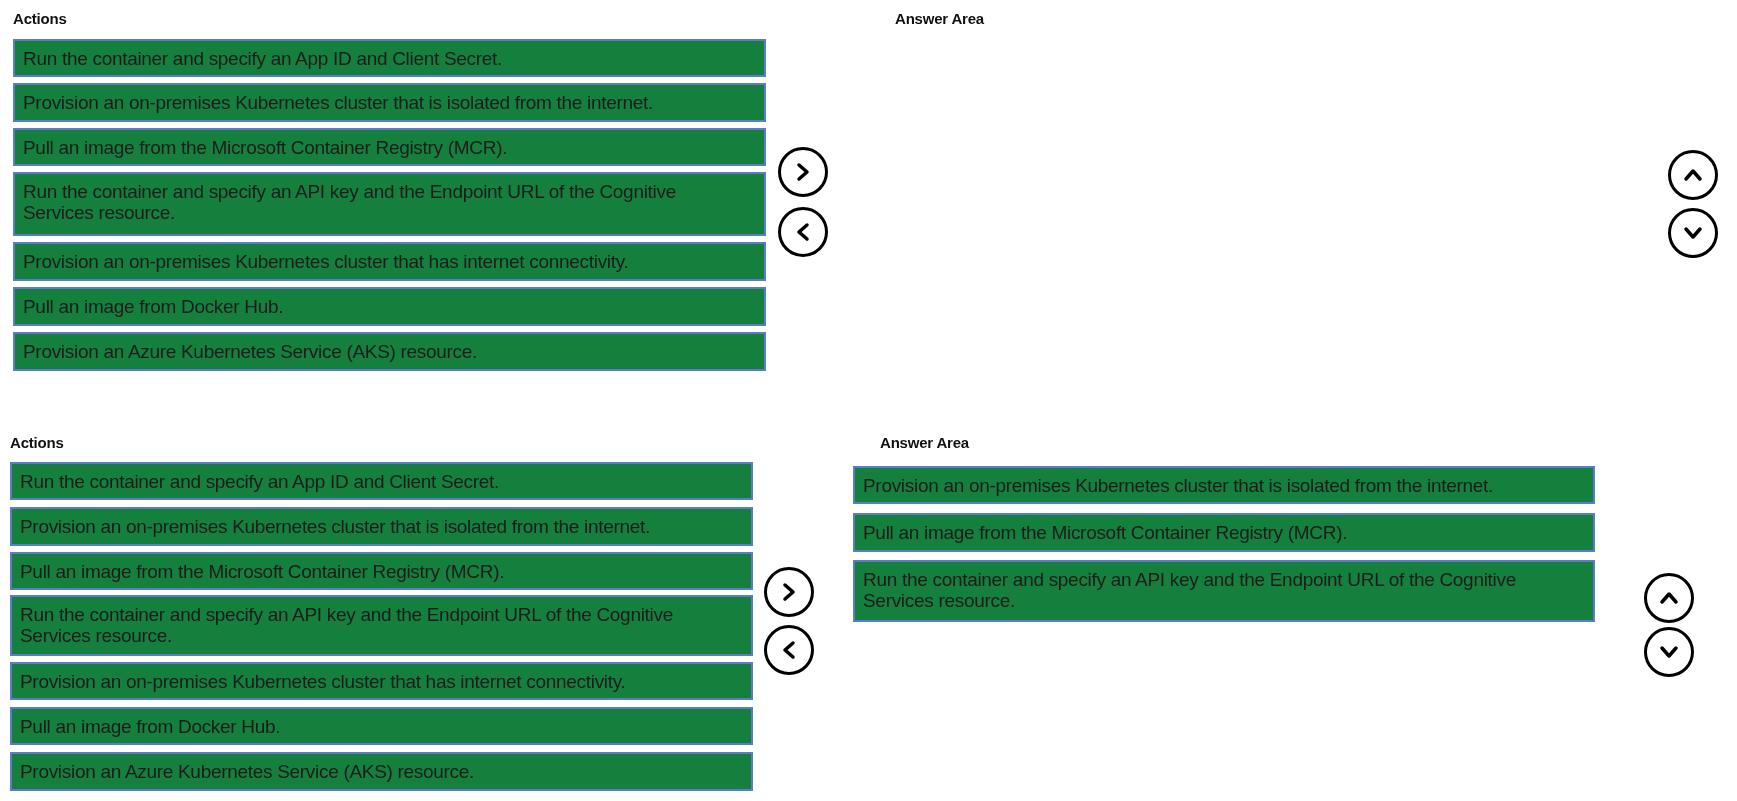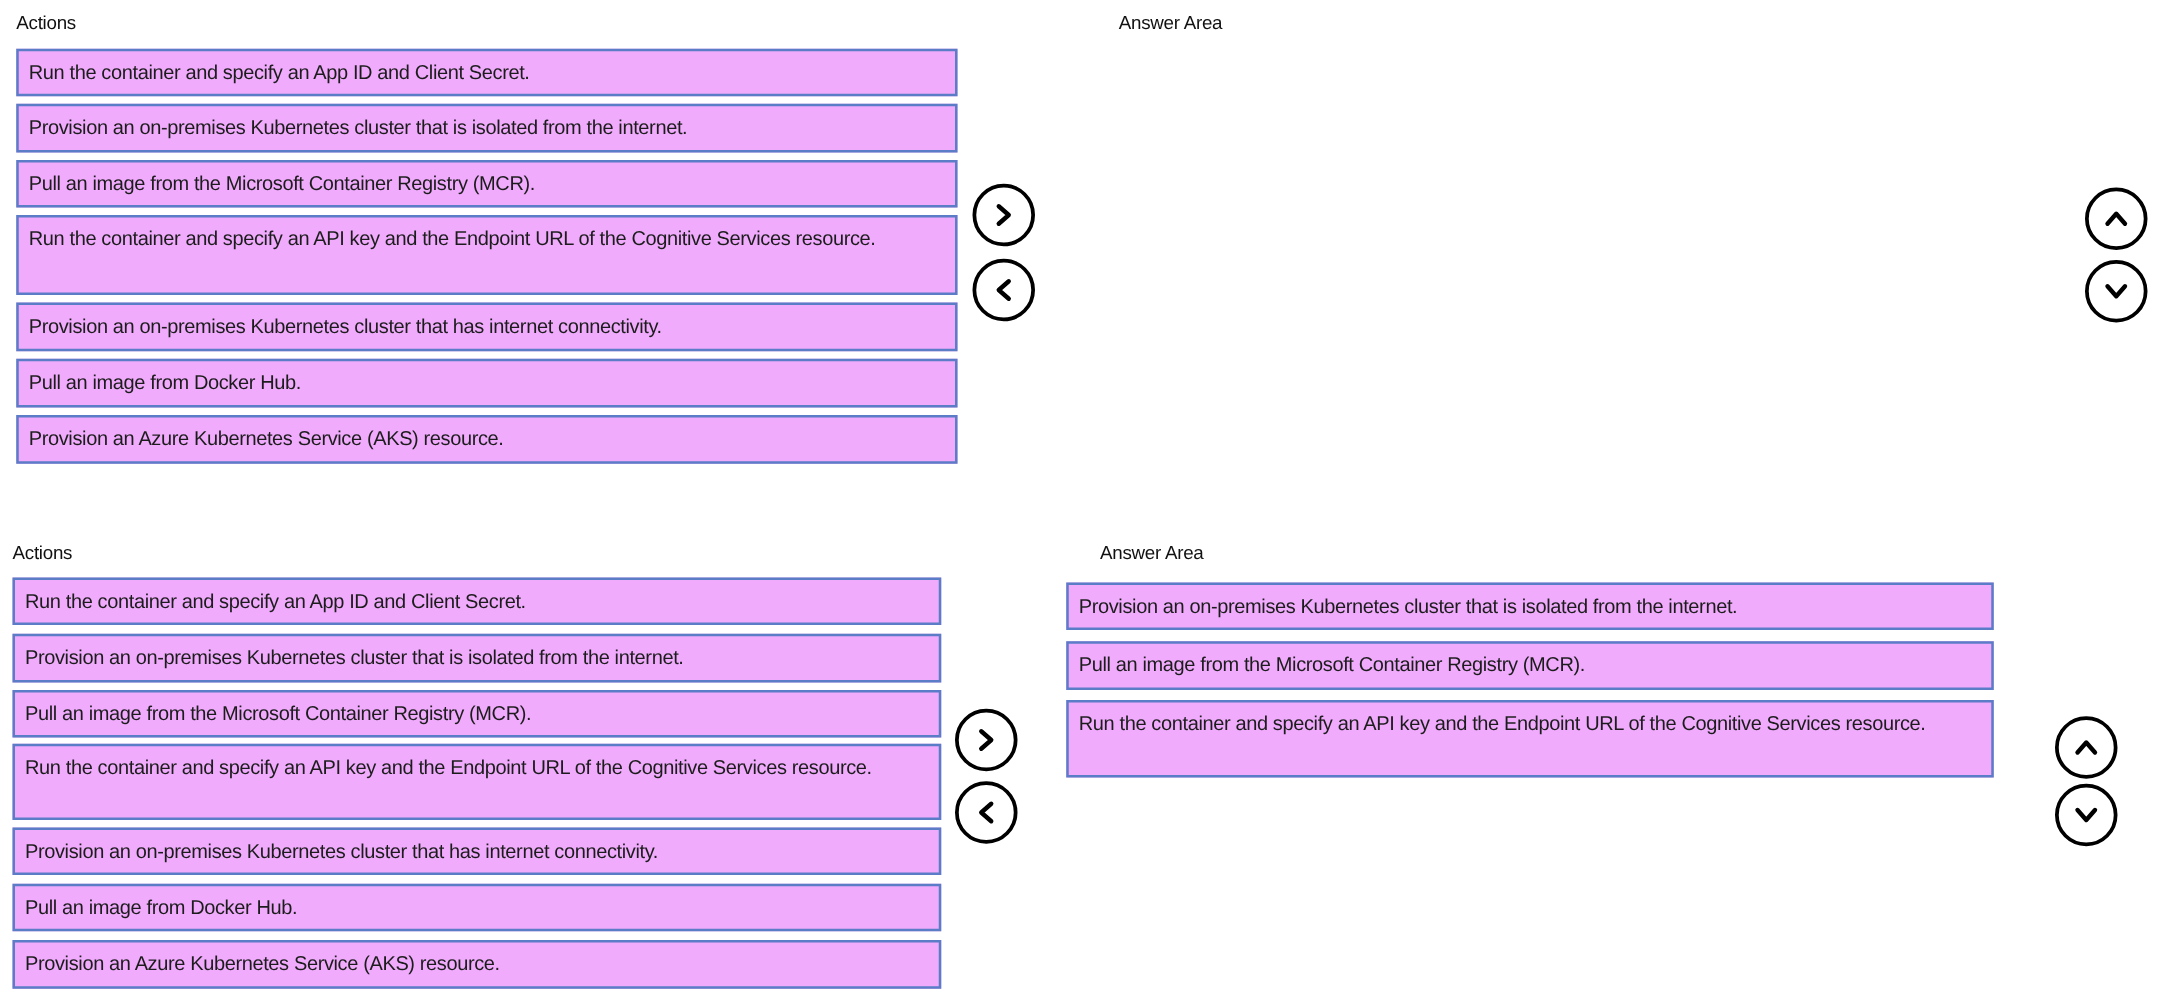--- a/index.html
+++ b/index.html
@@ -2,28 +2,28 @@
 <html><head>
   <meta charset="utf-8">
   <style>
     html, body { margin: 0; padding: 0; background: #ffffff; }
     body {
       width: 1737px; height: 801px; position: relative; overflow: hidden;
       font-family: "Liberation Sans", "DejaVu Sans", sans-serif;
       color: #1c1c1c;
     }
     .heading {
-      position: absolute; font-weight: normal; font-size: 15px; color: #111;
+      position: absolute; font-weight: bold; font-size: 15px; color: #111;
       letter-spacing: -0.2px;
     }
     .item {
       position: absolute; box-sizing: border-box;
       border: 2px solid #5b7cc6;
-      background: #f0abfc;
-      font-size: 16px; line-height: 21px;
+      background: #15803d;
+      font-size: 19px; line-height: 21px;
       padding: 7px 8px 6px 8px;
       color: #1c1c1c;
       cursor: pointer;
       letter-spacing: -0.3px;
     }
     .circle-btn {
       position: absolute; box-sizing: border-box;
       width: 50px; height: 50px; border-radius: 50%;
       border: 3px solid #000; background: #fff;
       display: flex; align-items: center; justify-content: center;

